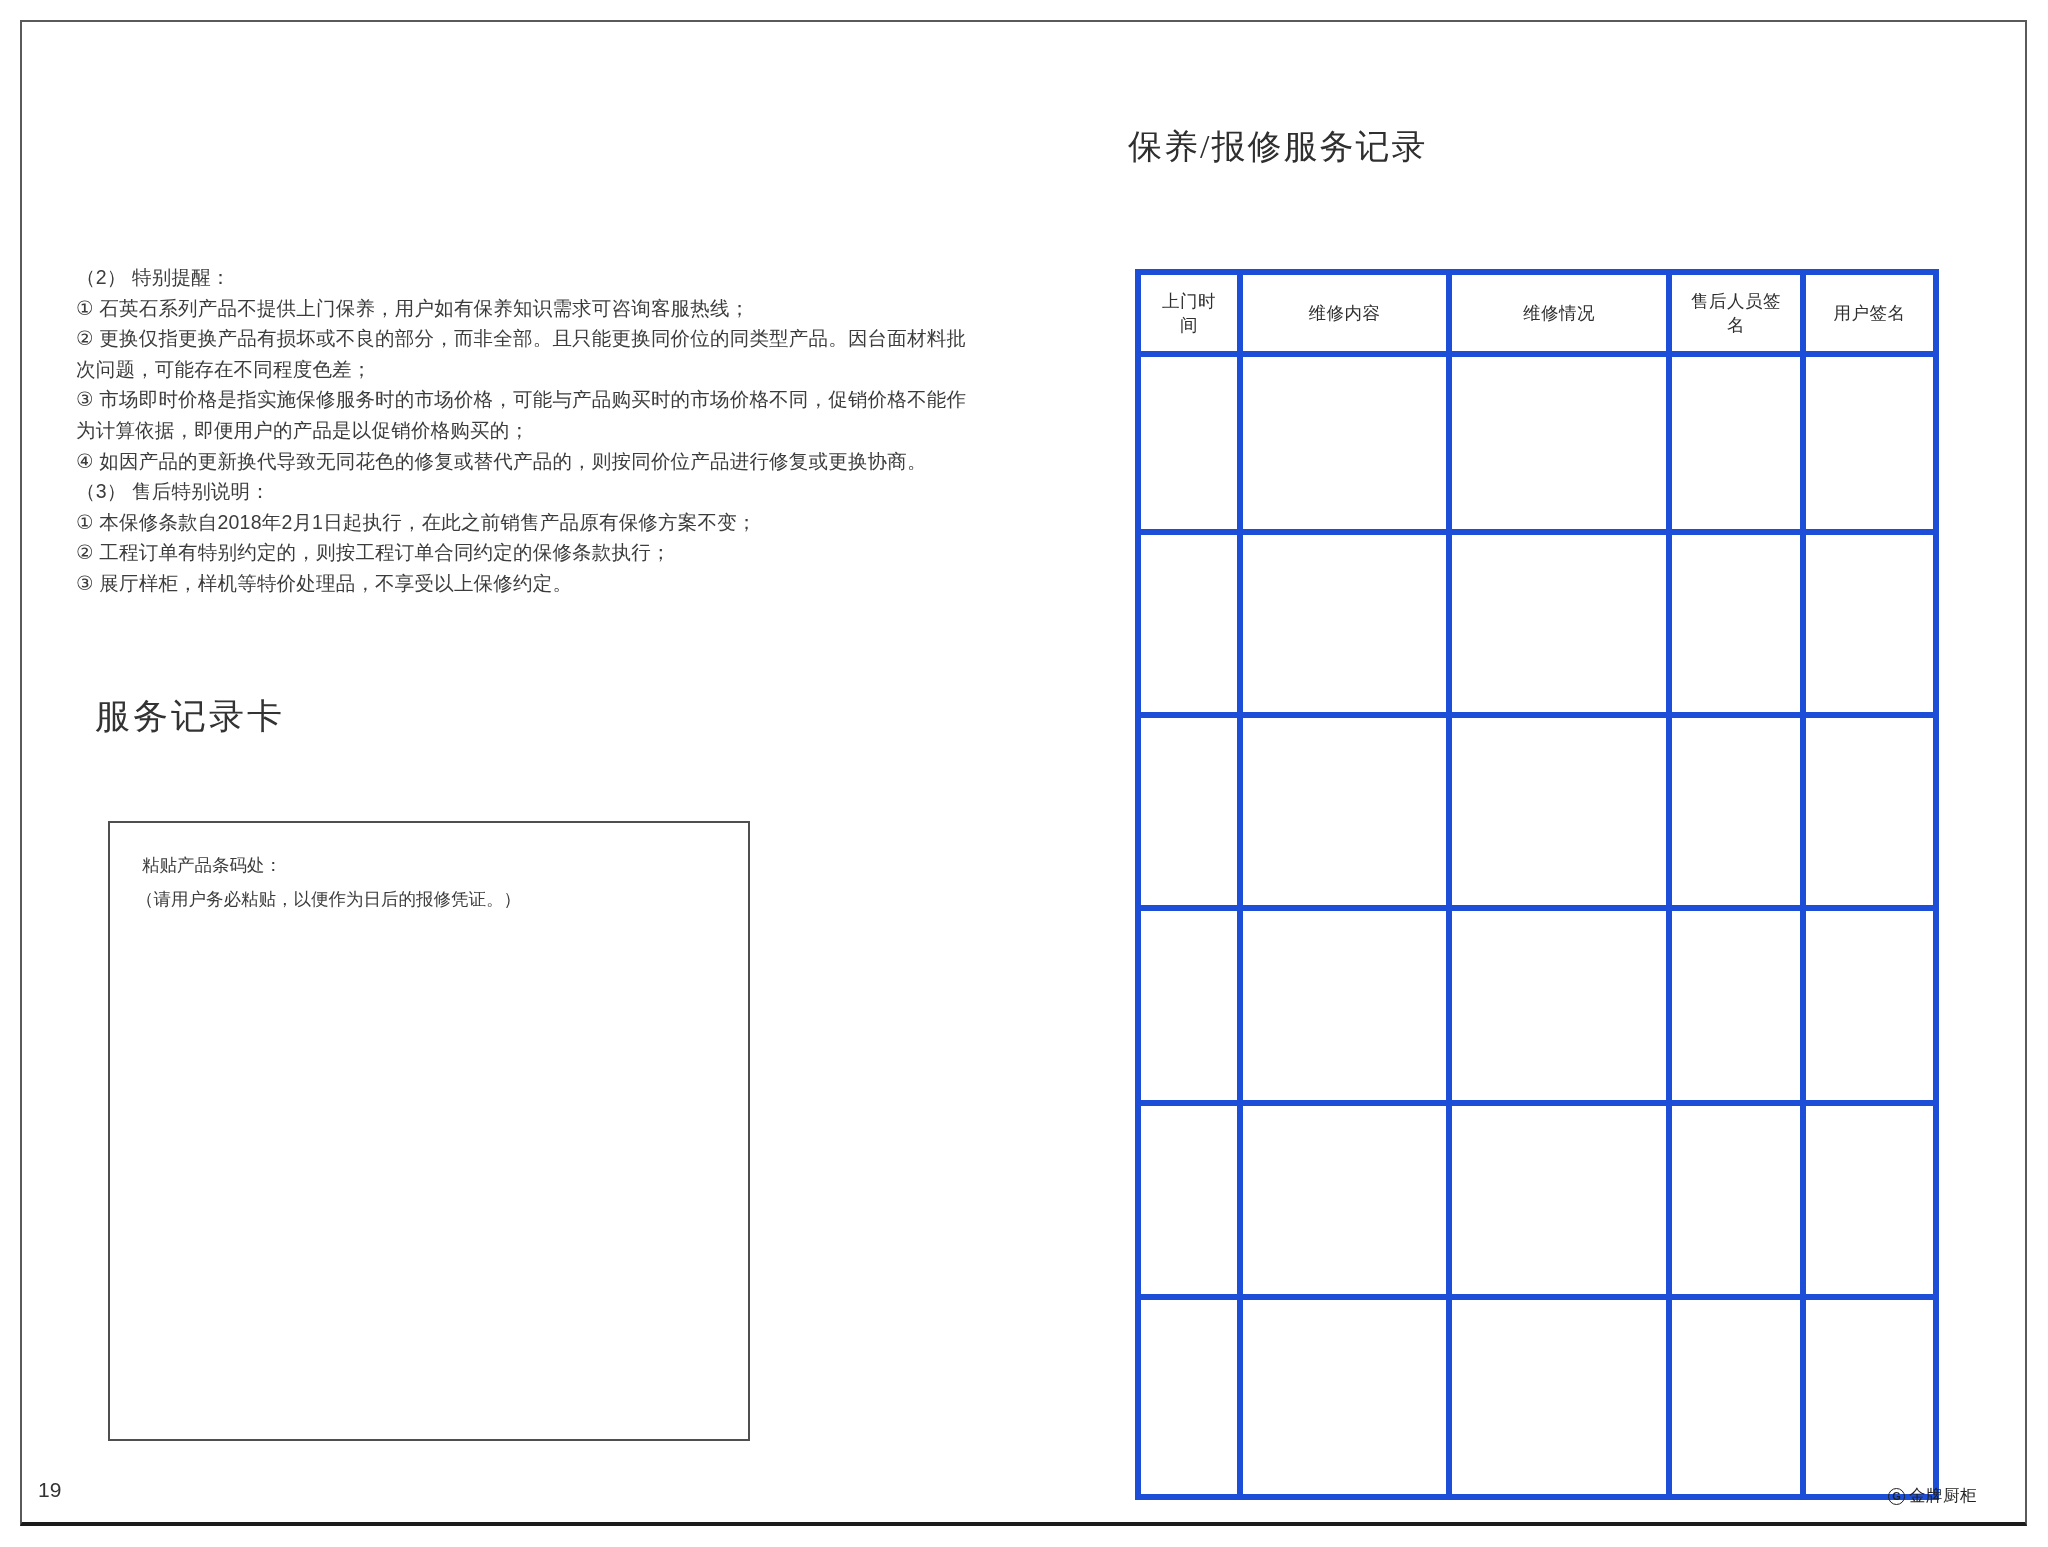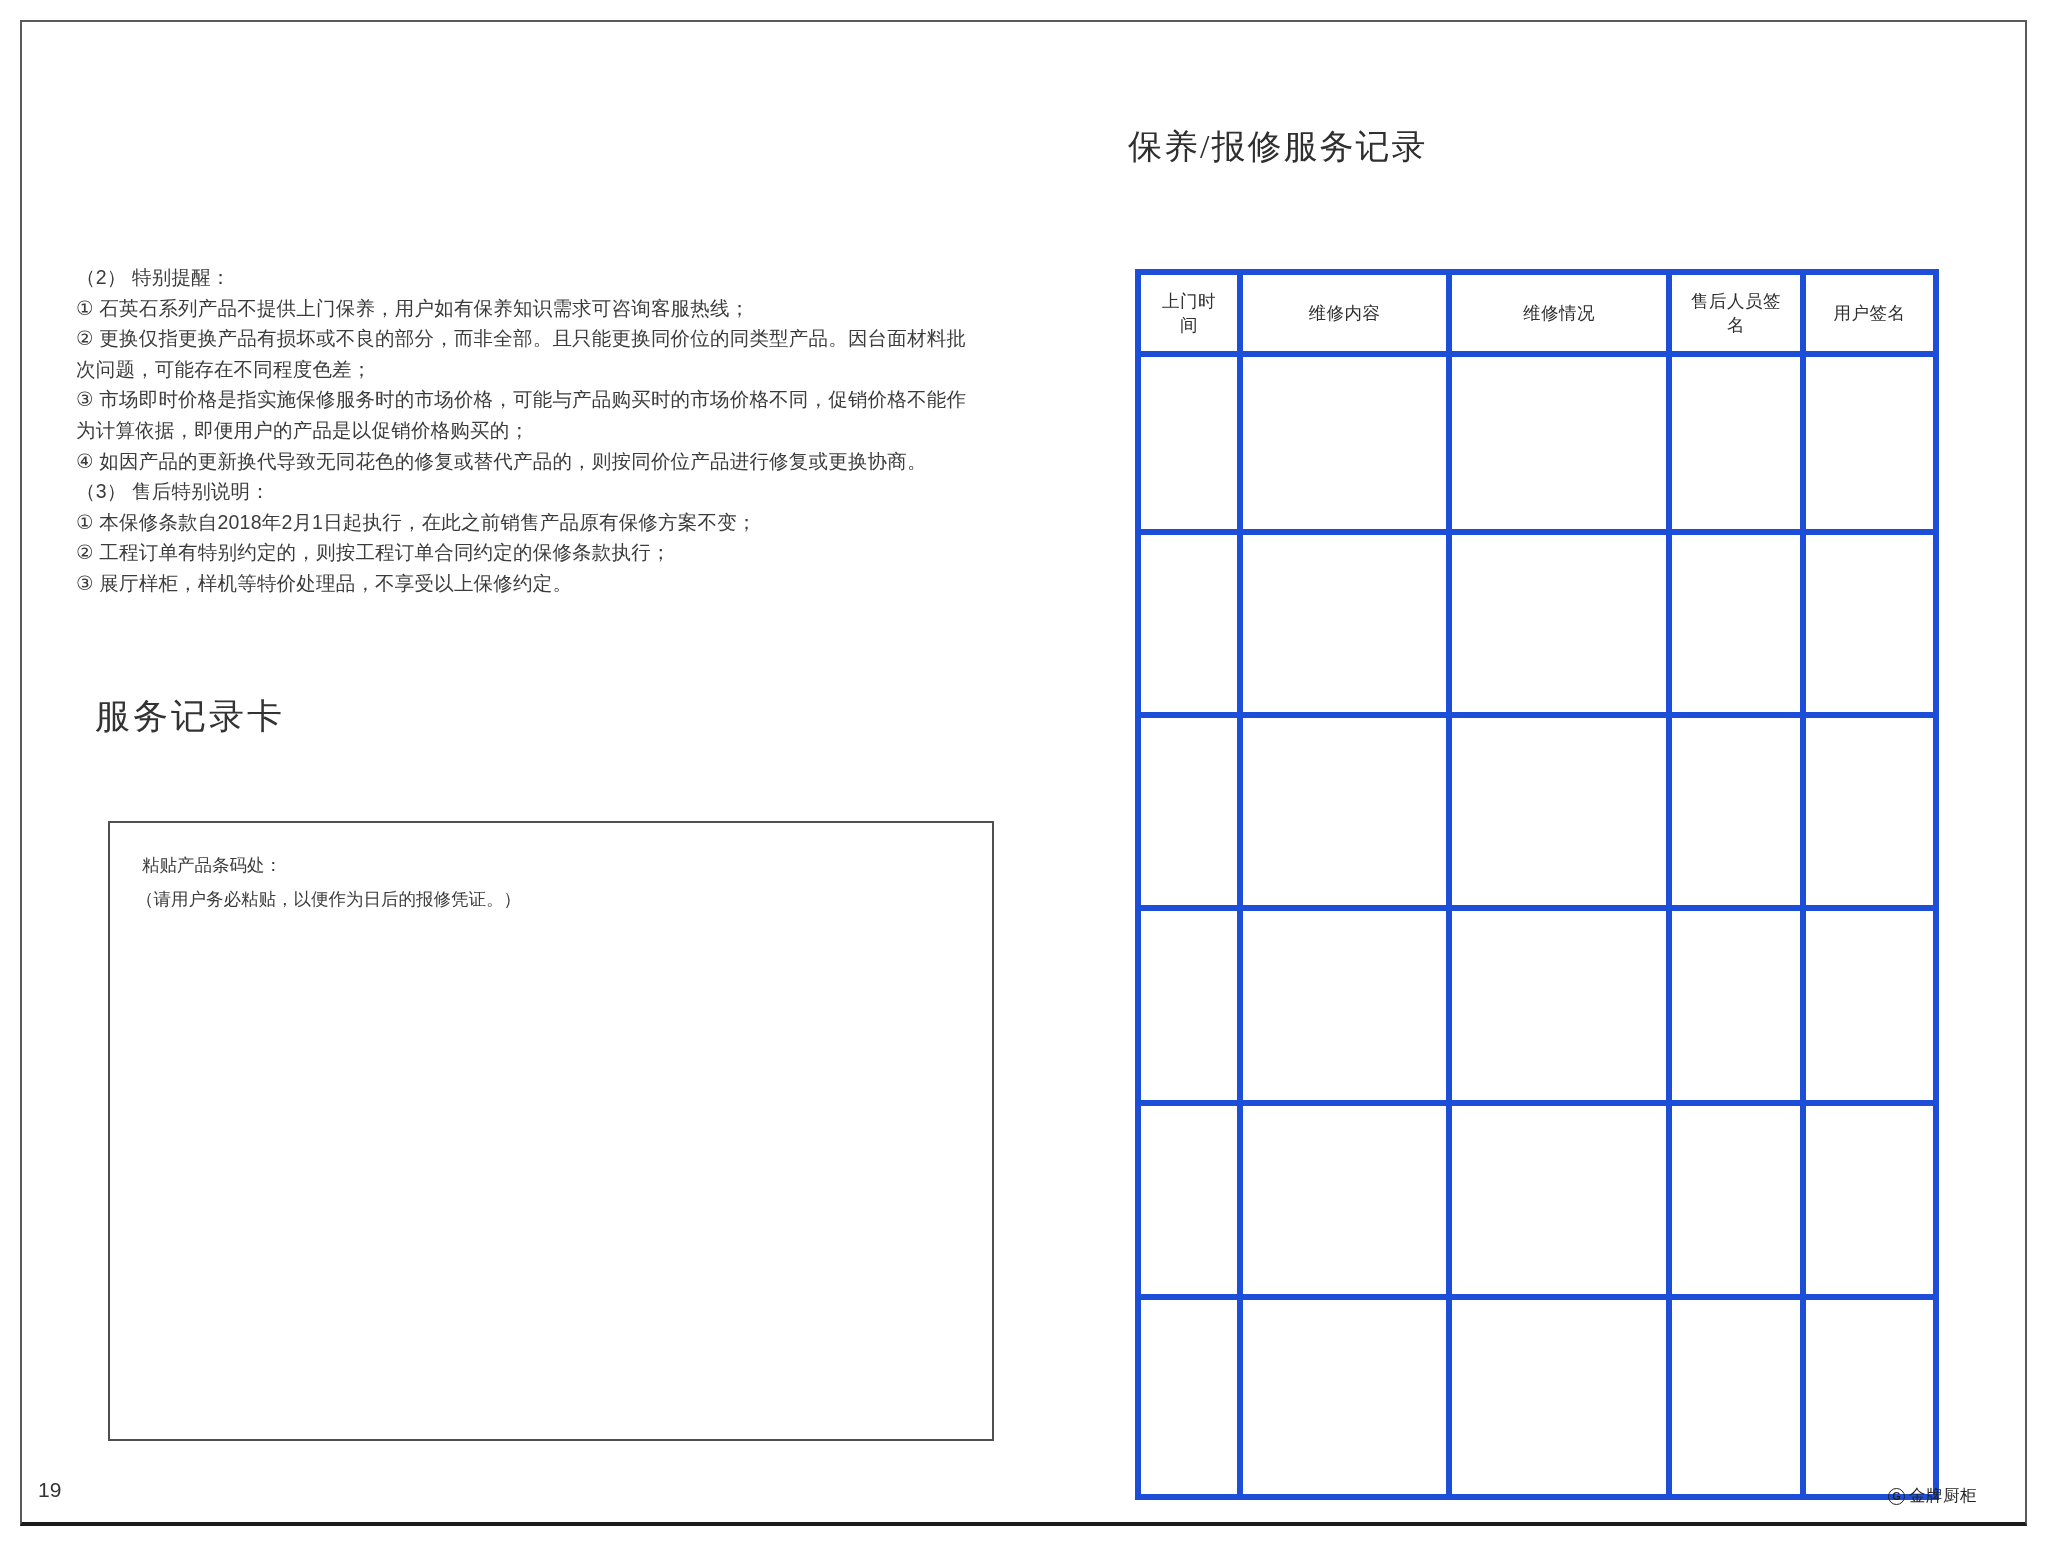--- a/index.html
+++ b/index.html
@@ -38,21 +38,21 @@
     position: absolute;
     left: 95px; top: 693px;
     font-size: 35px;
     letter-spacing: 3px;
     color: #333333;
   }
 
   .barcode-box {
     position: absolute;
     left: 108px; top: 821px;
-    width: 886px; height: 620px;
+    width: 642px; height: 620px;
     border: 2px solid #4f4f4f;
     background: #ffffff;
   }
   .barcode-line1 {
     position: absolute;
     left: 32px; top: 30px;
     font-size: 17.5px;
     color: #3c3c3c;
     white-space: nowrap;
   }

